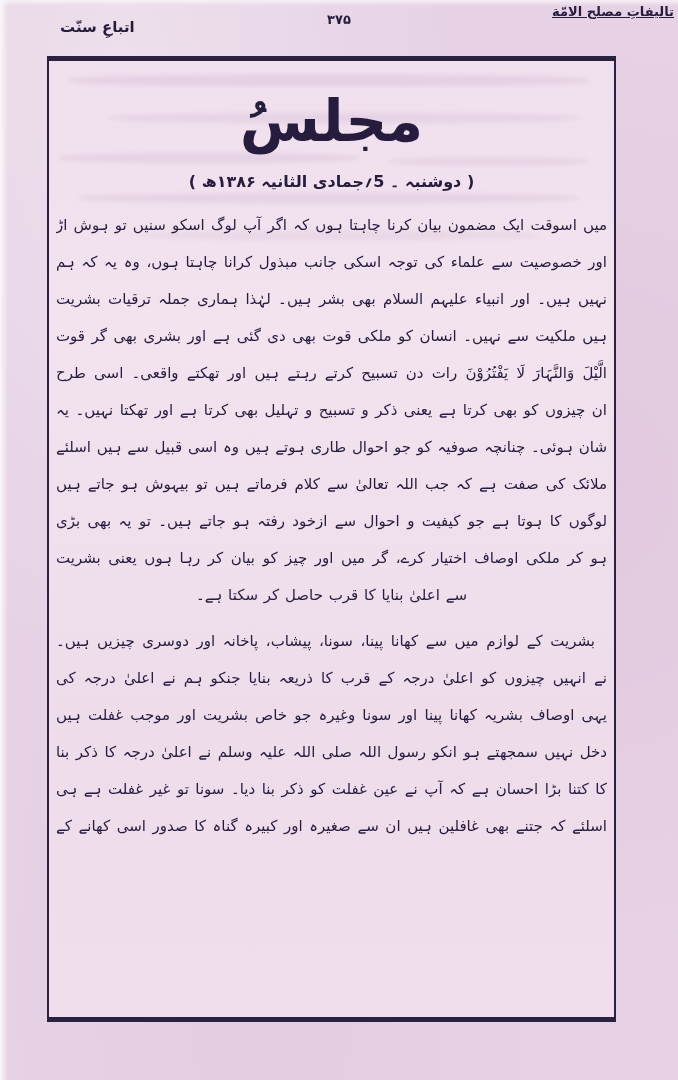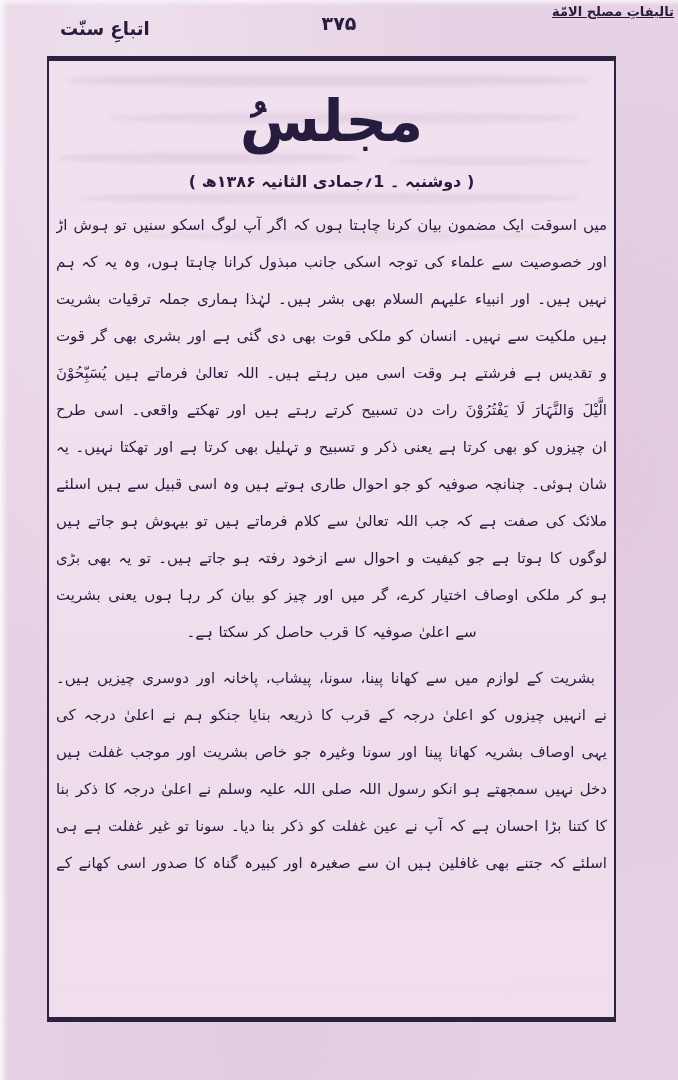--- a/index.html
+++ b/index.html
@@ -22,24 +22,24 @@
     background:linear-gradient(180deg, rgba(250,246,249,0.8), rgba(250,246,249,0));
   }
   
   .header { position:absolute; top:0; left:0; width:100%; height:52px; direction:rtl; }
   .hdr-right {
     position:absolute; right:4px; top:4px; font-size:13px; font-weight:bold;
     letter-spacing:0.5px; white-space:nowrap; direction:rtl;text-decoration:underline;
   }
   .hdr-center {
     position:absolute; left:50%; top:12px; transform:translateX(-50%);
-    font-size:19px; font-weight:bold; letter-spacing:2px; direction:rtl;text-align:right;
+    font-size:13px; font-weight:bold; letter-spacing:2px; direction:rtl;text-align:right;
   }
   .hdr-left {
-    position:absolute; left:60px; top:18px; font-size:18px; font-weight:bold;
+    position:absolute; left:60px; top:18px; font-size:15px; font-weight:bold;
     letter-spacing:0.5px; direction:rtl;
   }
   
   .content-box {
     position:absolute; left:47px; top:56px; width:569px; height:966px;
     box-sizing:border-box;
     border:2px solid #2a2240; border-top-width:5px; border-bottom-width:5px;
     background:linear-gradient(180deg, #f0dfed 0%, #f2e3ef 28%, #eedcea 68%, #f0deec 100%);
     padding:4px 7px 0 7px; overflow:hidden;
   }
@@ -91,37 +91,36 @@
 <div class="content-box">
   <div class="ghost g1"></div>
   <div class="ghost g2"></div>
   <div class="ghost g3"></div>
   <div class="ghost g4"></div>
   <div class="ghost g5"></div>
   <div class="ghost g6"></div>
 
   <div class="title-wrap">
     <div class="majlis-title">مجلسُ</div>
-    <div class="majlis-subtitle">( دوشنبہ ۔ 1؍جمادی الثانیہ ۱۳۸۶ھ )</div>
+    <div class="majlis-subtitle">( دوشنبہ ۔ 5؍جمادی الثانیہ ۱۳۸۶ھ )</div>
   </div>
 
   <div class="body-text">
     <div class="para para-1">
         <div class="line">میں اسوقت ایک مضمون بیان کرنا چاہتا ہوں کہ اگر آپ لوگ اسکو سنیں تو ہوش اڑ جائیں</div>
         <div class="line">اور خصوصیت سے علماء کی توجہ اسکی جانب مبذول کرانا چاہتا ہوں، وہ یہ کہ ہم بشر ہیں فرشتہ</div>
         <div class="line">نہیں ہیں۔ اور انبیاء علیہم السلام بھی بشر ہیں۔ لہٰذا ہماری جملہ ترقیات بشریت کی راہ سے</div>
         <div class="line">ہیں ملکیت سے نہیں۔ انسان کو ملکی قوت بھی دی گئی ہے اور بشری بھی گر قوت ملکی بشری</div>
-        <div class="line">و تقدیس ہے فرشتے ہر وقت اسی میں رہتے ہیں۔ اللہ تعالیٰ فرماتے ہیں یُسَبِّحُوْنَ</div>
         <div class="line">الَّیْلَ وَالنَّہَارَ لَا یَفْتُرُوْنَ رات دن تسبیح کرتے رہتے ہیں اور تھکتے واقعی۔ اسی طرح انسان</div>
         <div class="line">ان چیزوں کو بھی کرتا ہے یعنی ذکر و تسبیح و تہلیل بھی کرتا ہے اور تھکتا نہیں۔ یہ تو ملکیت کی</div>
         <div class="line">شان ہوئی۔ چنانچہ صوفیہ کو جو احوال طاری ہوتے ہیں وہ اسی قبیل سے ہیں اسلئے کہ یہ بھی</div>
         <div class="line">ملائک کی صفت ہے کہ جب اللہ تعالیٰ سے کلام فرماتے ہیں تو بیہوش ہو جاتے ہیں اور پھر ہوش</div>
         <div class="line">لوگوں کا ہوتا ہے جو کیفیت و احوال سے ازخود رفتہ ہو جاتے ہیں۔ تو یہ بھی بڑی چیز ہے کہ بشر</div>
         <div class="line">ہو کر ملکی اوصاف اختیار کرے، گر میں اور چیز کو بیان کر رہا ہوں یعنی بشریت کو۔ اور یہ کہہ رہا ہوں</div>
-        <div class="line">سے اعلیٰ صوفیہ کا قرب حاصل کر سکتا ہے۔</div>
+        <div class="line">سے اعلیٰ بنایا کا قرب حاصل کر سکتا ہے۔</div>
       </div>
     <div class="para para-2">
         <div class="line">بشریت کے لوازم میں سے کھانا پینا، سونا، پیشاب، پاخانہ اور دوسری چیزیں ہیں۔ انبیاء علیہم السلام</div>
         <div class="line">نے انہیں چیزوں کو اعلیٰ درجہ کے قرب کا ذریعہ بنایا جنکو ہم نے اعلیٰ درجہ کی غفلت بنایا ہے۔ یہ کہہ رہا ہوں کہ</div>
         <div class="line">یہی اوصاف بشریہ کھانا پینا اور سونا وغیرہ جو خاص بشریت اور موجب غفلت ہیں اور جنکا قرب میں کوئی</div>
         <div class="line">دخل نہیں سمجھتے ہو انکو رسول اللہ صلی اللہ علیہ وسلم نے اعلیٰ درجہ کا ذکر بنا دیا واقعی رسول اللہ صلی اللہ علیہ وسلم</div>
         <div class="line">کا کتنا بڑا احسان ہے کہ آپ نے عین غفلت کو ذکر بنا دیا۔ سونا تو غیر غفلت ہے ہی کھانا بھی غفلت کا سبب ہوتا ہے</div>
         <div class="line">اسلئے کہ جتنے بھی غافلین ہیں ان سے صغیرہ اور کبیرہ گناہ کا صدور اسی کھانے کے سبب ہوتا ہے</div>
       </div>
   </div>

